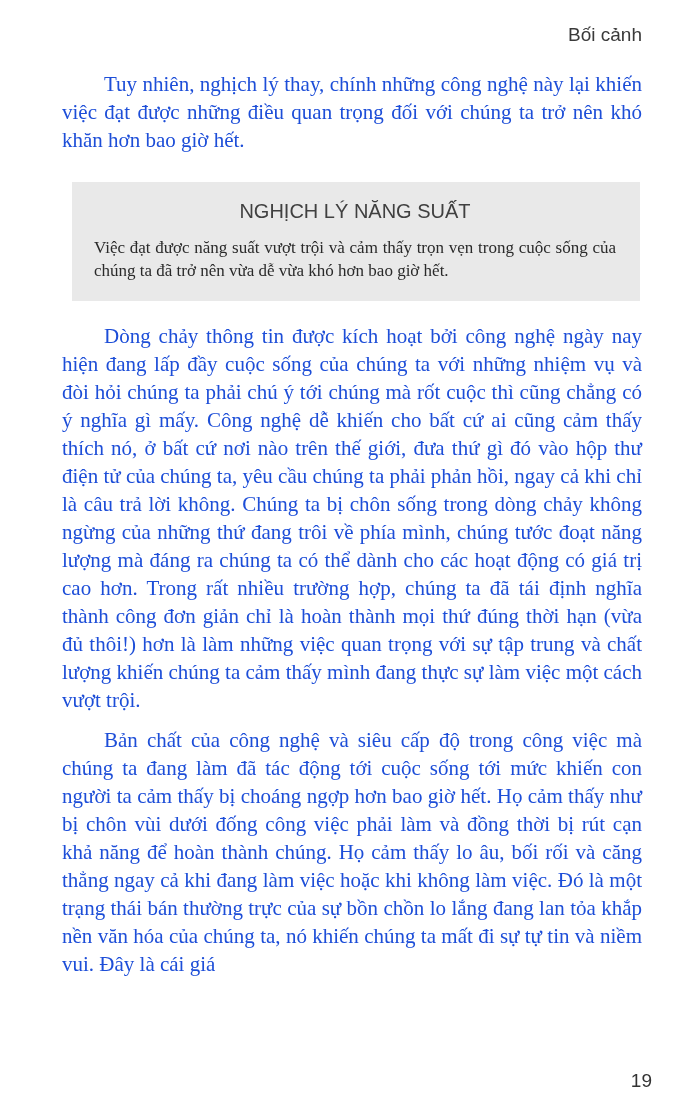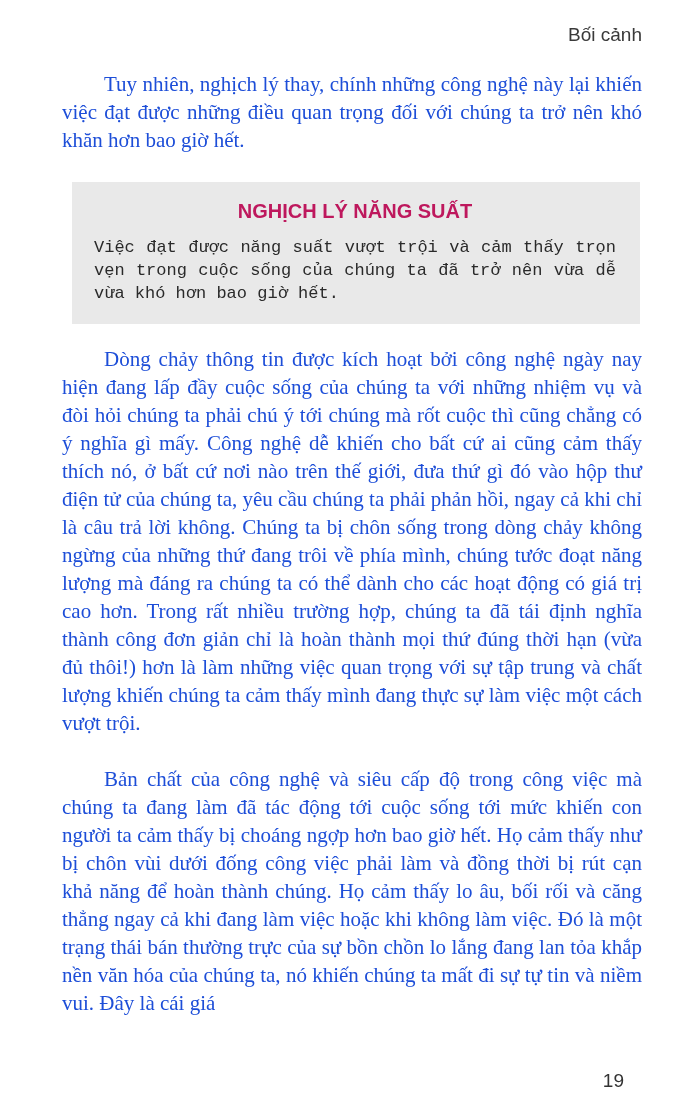--- a/index.html
+++ b/index.html
@@ -39,43 +39,43 @@
   .para-1 {
     margin-top: 22px;
   }
   .callout {
     background: #e9e9e9;
     margin: 28px 2px 0 10px;
     padding: 17px 24px 19px 22px;
   }
   .callout-title {
     font-family: "Liberation Sans", sans-serif;
-    font-weight: bold;
+    font-weight: normal;
     font-size: 20px;
     line-height: 24px;
     text-align: center;
-    color: #be185d;
+    color: #404040;
     margin-bottom: 13px;
   }
   .callout-body {
-    font-family: Liberation Mono, monospace;
+    font-family: Liberation Serif, serif;
     font-size: 17px;
     line-height: 23px;
     text-align: justify;
     color: #2a2a2a;
   }
   .para-2 {
     margin-top: 21px;
   }
   .para-3 {
-    margin-top: 28px;
+    margin-top: 12px;
   }
   .page-number {
     position: absolute;
-    right: 76px;
+    right: 48px;
     bottom: 28px;
     font-family: "Liberation Sans", sans-serif;
     font-size: 19px;
     color: #333333;
   }
 </style>
 </head>
 <body>
 
 <div class="page">

